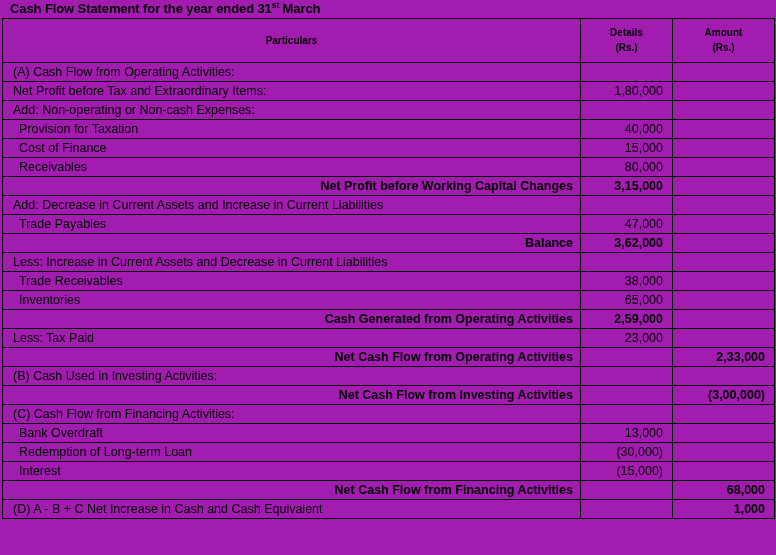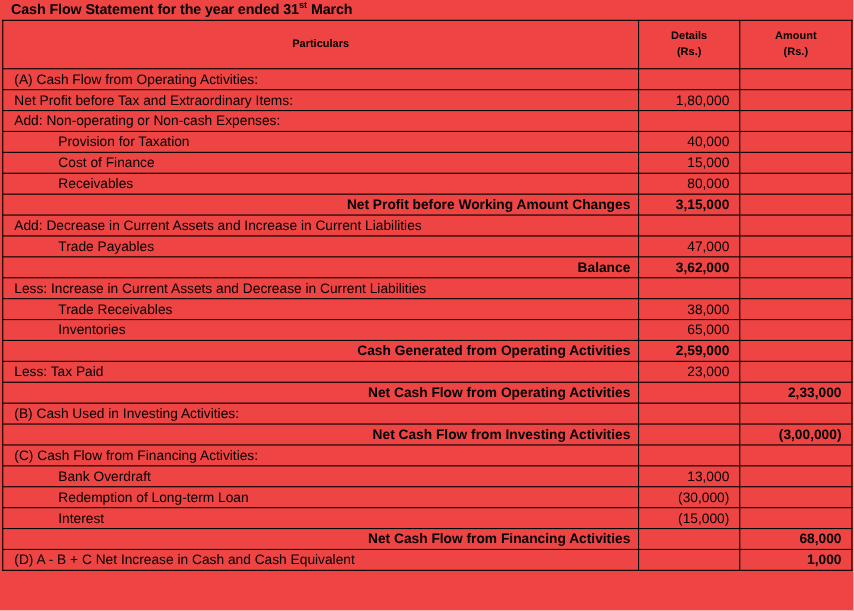--- a/index.html
+++ b/index.html
@@ -6,21 +6,21 @@
   html, body {
     margin: 0; padding: 0;
     width: 776px; height: 555px;
     background: #ffffff;
     font-family: "Liberation Sans", sans-serif;
     -webkit-font-smoothing: antialiased;
   }
   #page {
     position: relative;
     width: 776px; height: 555px;
-    background: #ef4444;
+    background: #a21caf;
     overflow: hidden;
   }
   .doc-title {
     position: absolute;
     left: 10px; top: 1px;
     font-size: 13px;
     font-weight: bold;
     color: #000;
     letter-spacing: -0.1px;
     white-space: nowrap;
@@ -66,21 +66,21 @@
     border-bottom: none;
   }
   tbody tr { height: 19px; }
 
   .particulars {
     padding-left: 10px;
     padding-right: 6px;
     white-space: nowrap;
     line-height: 18px;
   }
-  .particulars.ind1 { padding-left: 50px; }
+  .particulars.ind1 { padding-left: 16px; }
   .particulars.total {
     text-align: right;
     font-weight: bold;
     padding-right: 7px;
   }
   .num {
     text-align: right;
     padding-right: 9px;
     line-height: 18px;
     white-space: nowrap;
@@ -141,21 +141,21 @@
           <td class="particulars ind1">Cost of Finance</td>
           <td class="num">15,000</td>
           <td class="num"></td>
         </tr>
         <tr>
           <td class="particulars ind1">Receivables</td>
           <td class="num">80,000</td>
           <td class="num"></td>
         </tr>
         <tr>
-          <td class="particulars total">Net Profit before Working Amount Changes</td>
+          <td class="particulars total">Net Profit before Working Capital Changes</td>
           <td class="num bold rule-top rule-bottom">3,15,000</td>
           <td class="num bold"></td>
         </tr>
         <tr>
           <td class="particulars">Add: Decrease in Current Assets and Increase in Current Liabilities</td>
           <td class="num"></td>
           <td class="num"></td>
         </tr>
         <tr>
           <td class="particulars ind1">Trade Payables</td>

